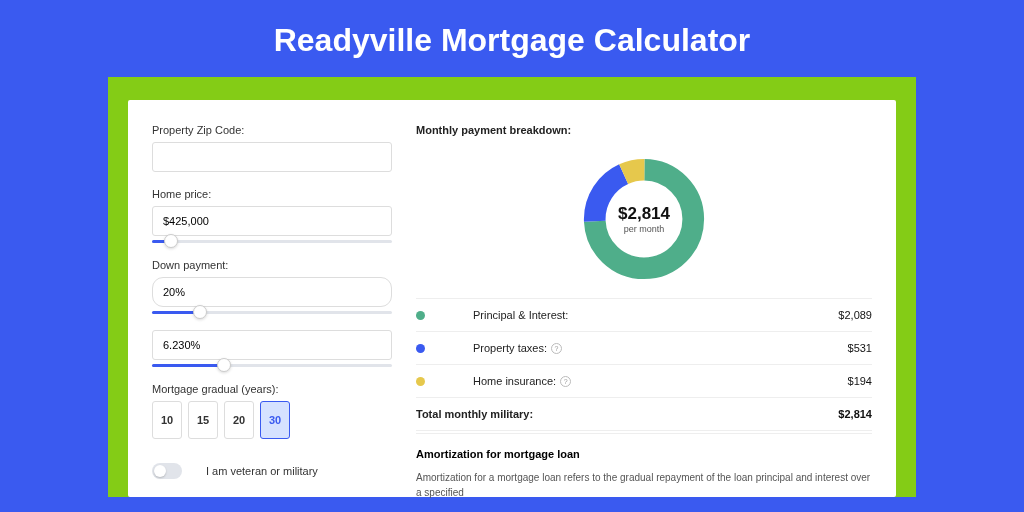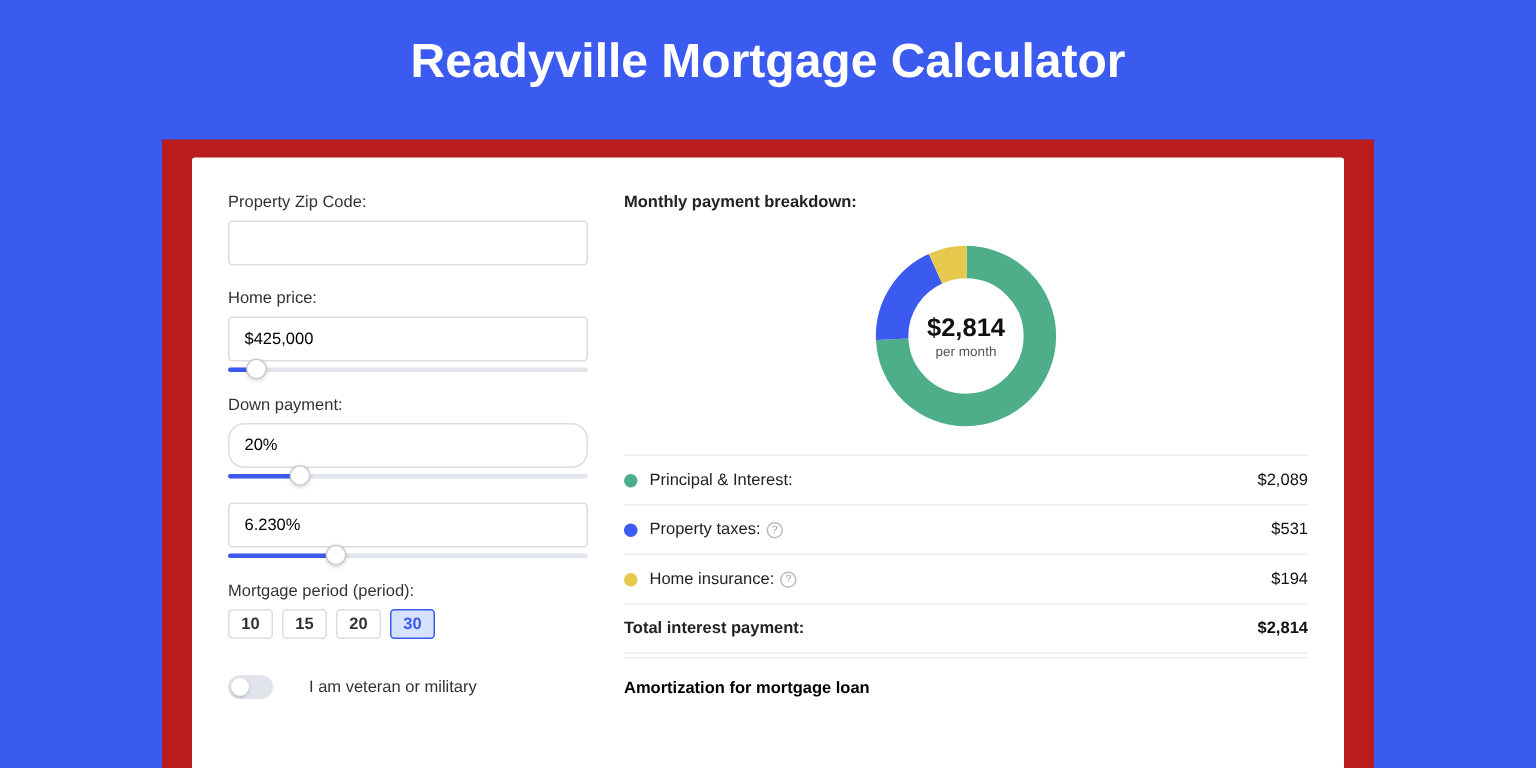--- a/index.html
+++ b/index.html
@@ -8,26 +8,26 @@
     background: #3a5af0;
     width: 1024px;
     height: 512px;
     overflow: hidden;
   }
   .page-title {
     text-align: center;
     color: #fff;
     font-size: 32px;
     font-weight: 700;
-    padding: 22px 0 34px;
+    padding: 22px 0 18px;
   }
   .inner-stripe {
-    background: #b91c1c;
+    background: #84cc16;
     margin: 0 108px;
-    padding-top: 12px;
+    padding-top: 23px;
     height: 420px;
   }
   .card {
     background: #fff;
     margin: 0 20px;
     border-radius: 2px;
     padding: 24px 24px 0 24px;
     display: flex;
     gap: 24px;
     height: 100%;
@@ -75,21 +75,21 @@
     position: absolute;
     top: -6px;
     transform: translateX(-50%);
   }
   .two-col { display: flex; gap: 8px; }
   .two-col .text-input:first-child { flex: 1.6; }
   .two-col .text-input:last-child { flex: 1; border-radius: 11px; }
 
   .period-buttons { display: flex; gap: 6px; }
   .period-btn {
-    width: 30px; height: 20px;
+    width: 30px; height: 38px;
     border: 1px solid #ddd;
     border-radius: 3px;
     background: #fff;
     font-size: 11px;
     color: #333;
     display: flex; align-items: center; justify-content: center;
     cursor: pointer;
     font-weight: 600;
   }
   .period-btn.active {
@@ -139,20 +139,21 @@
   .donut-amount { font-size: 17px; font-weight: 800; color: #111; }
   .donut-sub { font-size: 9px; color: #555; }
 
   .legend { border-top: 1px solid #eee; }
   .legend-row {
     display: flex; align-items: center;
     padding: 10px 0;
     border-bottom: 1px solid #eee;
     font-size: 11px;
     color: #222;
+    gap: 40px;
   }
   .legend-row.total { font-weight: 700; }
   .dot {
     width: 9px; height: 9px; border-radius: 50%;
     margin-right: 8px; flex-shrink: 0;
   }
   .dot.g { background: #4fae8a; }
   .dot.b { background: #3a5af0; }
   .dot.y { background: #e6c84c; }
   .legend-label { flex: 1; display: flex; align-items: center; gap: 4px; }
@@ -208,21 +209,21 @@
 
       <div class="group">
         <input class="text-input" value="6.230%" style="">
         <div class="slider-track">
           <div class="slider-fill" style="width:30%"></div>
           <div class="slider-thumb" style="left:30%"></div>
         </div>
       </div>
 
       <div class="group">
-        <label class="field-label">Mortgage period (period):</label>
+        <label class="field-label">Mortgage gradual (years):</label>
         <div class="period-buttons">
           <div class="period-btn">10</div>
           <div class="period-btn">15</div>
           <div class="period-btn">20</div>
           <div class="period-btn active">30</div>
         </div>
       </div>
 
       <div class="toggle-row">
         <div class="toggle">
@@ -267,25 +268,26 @@
         </div>
         <div class="legend-row">
           <span class="dot y"></span>
           <span class="legend-label">
             <span>Home insurance:</span>
             <span class="info-icon">?</span>
           </span>
           <span class="legend-val">$194</span>
         </div>
         <div class="legend-row total">
-          <span class="legend-label">Total interest payment:</span>
+          <span class="legend-label">Total monthly military:</span>
           <span class="legend-val">$2,814</span>
         </div>
       </div>
 
       <div class="amort">
         <div class="amort-title">Amortization for mortgage loan</div>
+        <div class="amort-body">Amortization for a mortgage loan refers to the gradual repayment of the loan principal and interest over a specified</div>
       </div>
 
     </div>
 
   </div>
 </div>
 
 </body></html>

